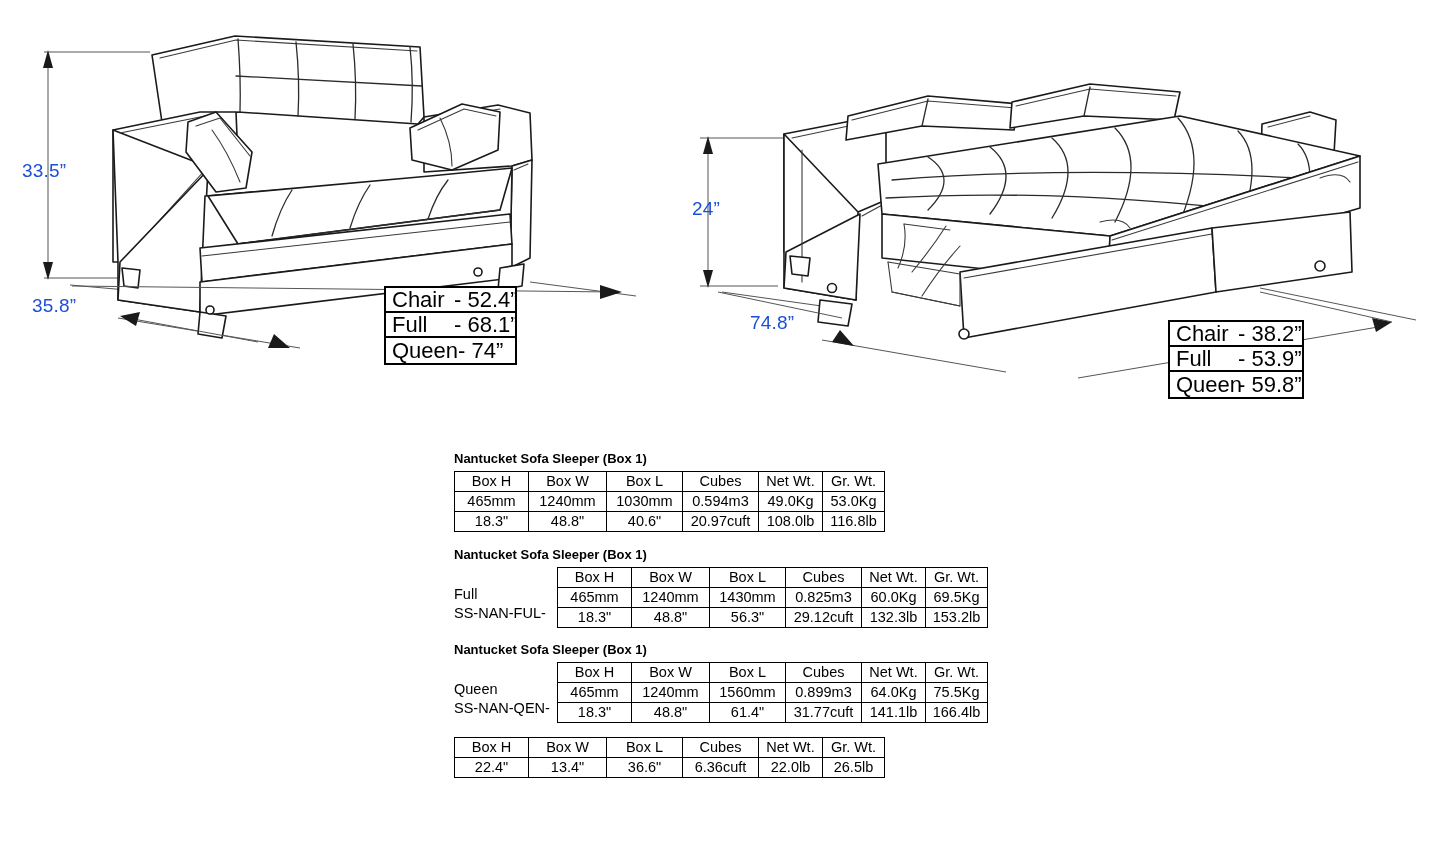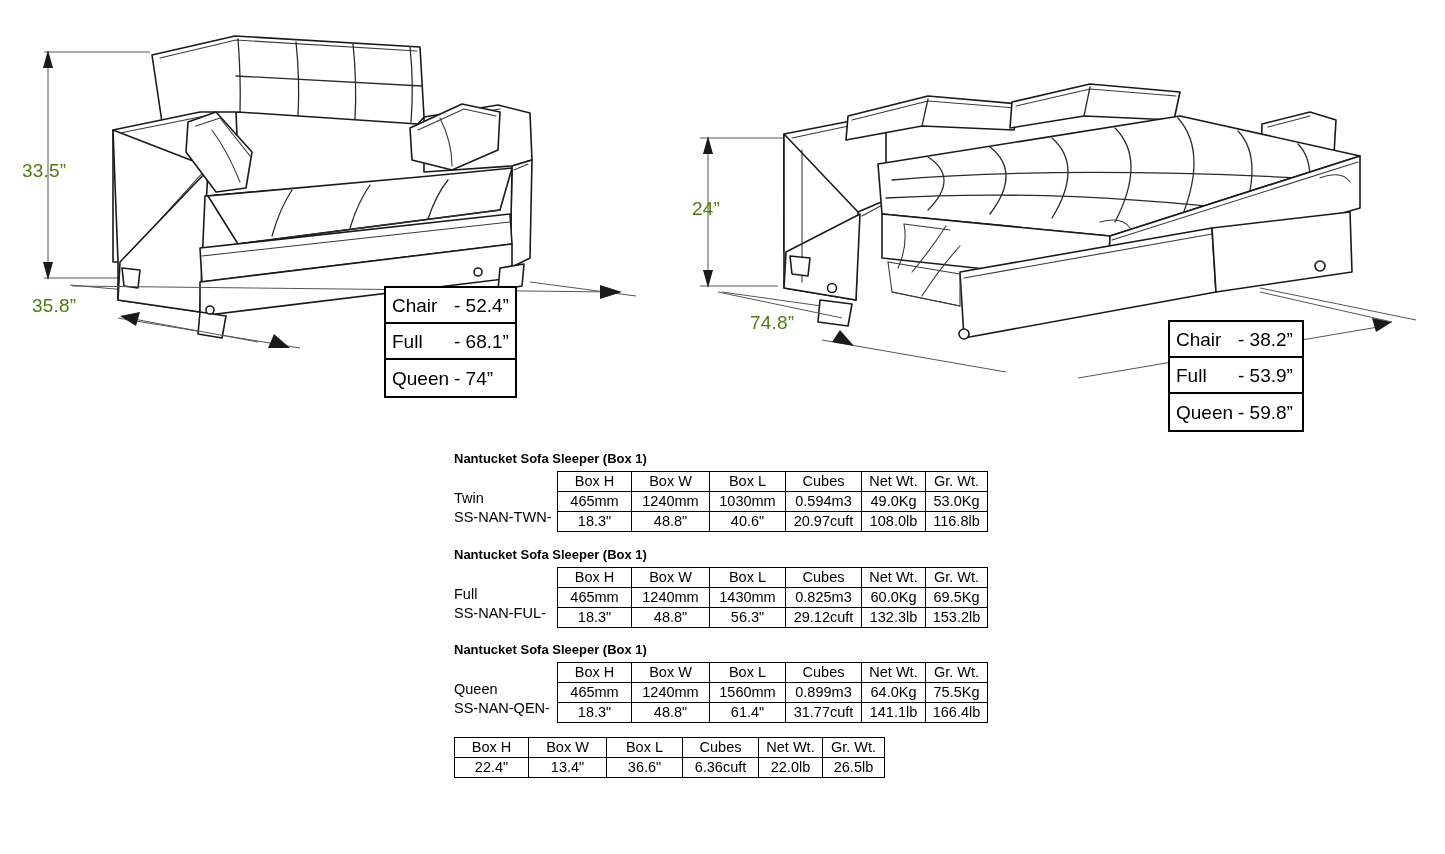--- a/index.html
+++ b/index.html
@@ -74,45 +74,45 @@
   }
   .dim-arrow {
     fill: #1a1a1a;
     stroke: none;
   }
 
   
   .dim-label {
     position: absolute;
     font-size: 19px;
-    color: #4d7c0f;
+    color: #1d4ed8;
     white-space: nowrap;
     letter-spacing: 0.2px;
   }
   #dim-height-left  { left: 22px;  top: 160px; }
   #dim-depth-left   { left: 32px;  top: 295px; }
   #dim-height-right { left: 692px; top: 198px; }
   #dim-depth-right  { left: 750px; top: 312px; }
 
   
   .callout {
     position: absolute;
     border: 2px solid #000000;
     background: #ffffff;
     box-sizing: border-box;
     z-index: 5;
   }
   .callout-row {
     display: flex;
     align-items: center;
-    height: 36px;
+    height: 25px;
     box-sizing: border-box;
     border-bottom: 2px solid #000000;
     padding: 0 6px;
-    font-size: 19px;
+    font-size: 22px;
     line-height: 1;
     white-space: nowrap;
   }
   .callout-row:last-child {
     border-bottom: none;
   }
   .callout-name {
     display: inline-block;
     min-width: 62px;
   }
@@ -391,24 +391,20 @@
     </div>
     <div class="callout-row">
       <span class="callout-name">Queen</span>
       <span class="callout-val">- 59.8”</span>
     </div>
   </div>
 
   <div class="spec-block" id="spec-twin">
     <div class="spec-title">Nantucket Sofa Sleeper (Box 1)</div>
     <div class="spec-body">
-      <div class="label-col">
-        <div class="label-cell">Twin</div>
-        <div class="label-cell">SS-NAN-TWN-</div>
-      </div>
       <table class="spec">
         <colgroup>
             <col class="c0">
             <col class="c1">
             <col class="c2">
             <col class="c3">
             <col class="c4">
             <col class="c5">
           </colgroup>
         <thead>

